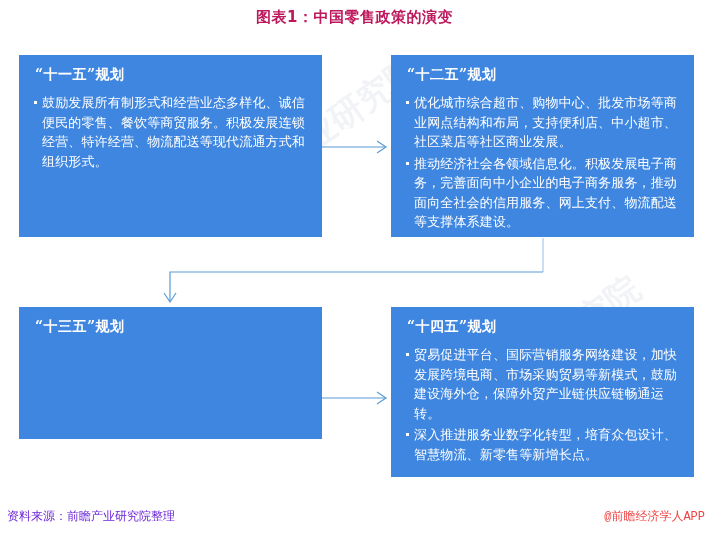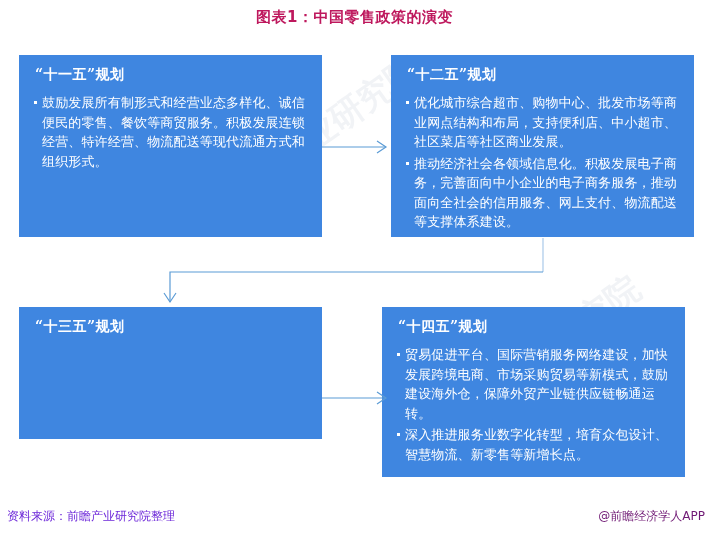--- a/index.html
+++ b/index.html
@@ -22,27 +22,27 @@
   .bullet {
     position: relative; padding-left: 9px; font-size: 13px; line-height: 19.5px;
     margin-bottom: 2px; letter-spacing: 0.15px;
   }
   .bullet::before {
     content: ""; position: absolute; left: 1px; top: 8px; width: 3px; height: 3px; background: #ffffff;
   }
   #box1 { left: 19px; top: 55px; width: 303px; height: 182px; }
   #box2 { left: 391px; top: 55px; width: 303px; height: 182px; }
   #box3 { left: 19px; top: 307px; width: 303px; height: 132px; }
-  #box4 { left: 382px; top: 307px; width: 303px; height: 170px; }
+  #box4 { left: 391px; top: 307px; width: 303px; height: 170px; }
   .connectors { position: absolute; left: 0; top: 0; width: 709px; height: 537px; pointer-events: none; }
   .footer-left {
     position: absolute; left: 7px; top: 508px; font-size: 12px; color: #6d28d9;
   }
   .footer-right {
-    position: absolute; right: 4px; top: 508px; font-size: 12px; color: #701a75;
+    position: absolute; right: 4px; top: 508px; font-size: 12px; color: #ef4444; font-family: Liberation Mono, monospace;
   }
   .watermark {
     position: absolute; color: rgba(180,190,205,0.18); font-size: 34px; font-weight: bold;
     transform: rotate(-35deg); white-space: nowrap; pointer-events: none;
   }
 </style>
 </head>
 <body>
 
 <div class="watermark" style="left:200px; top:110px;">前瞻产业研究院</div>

